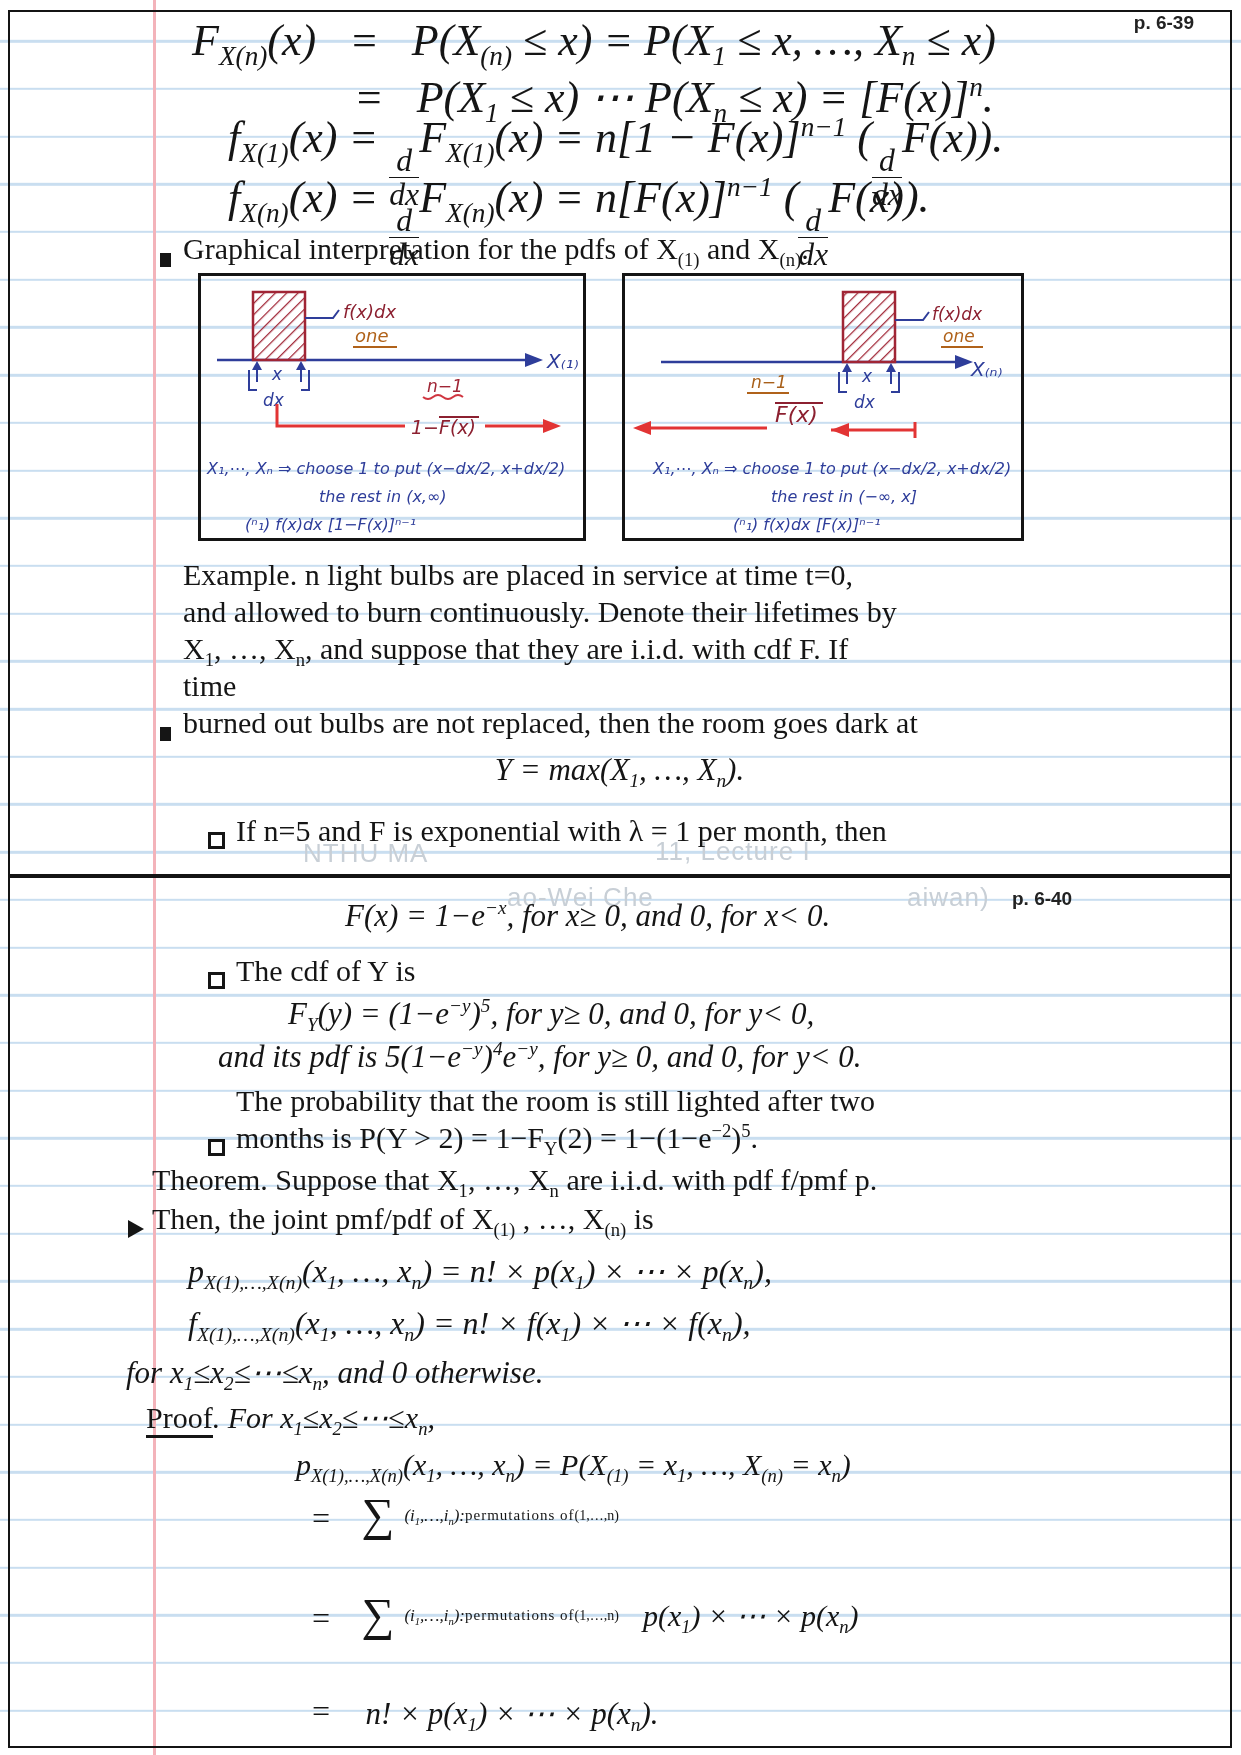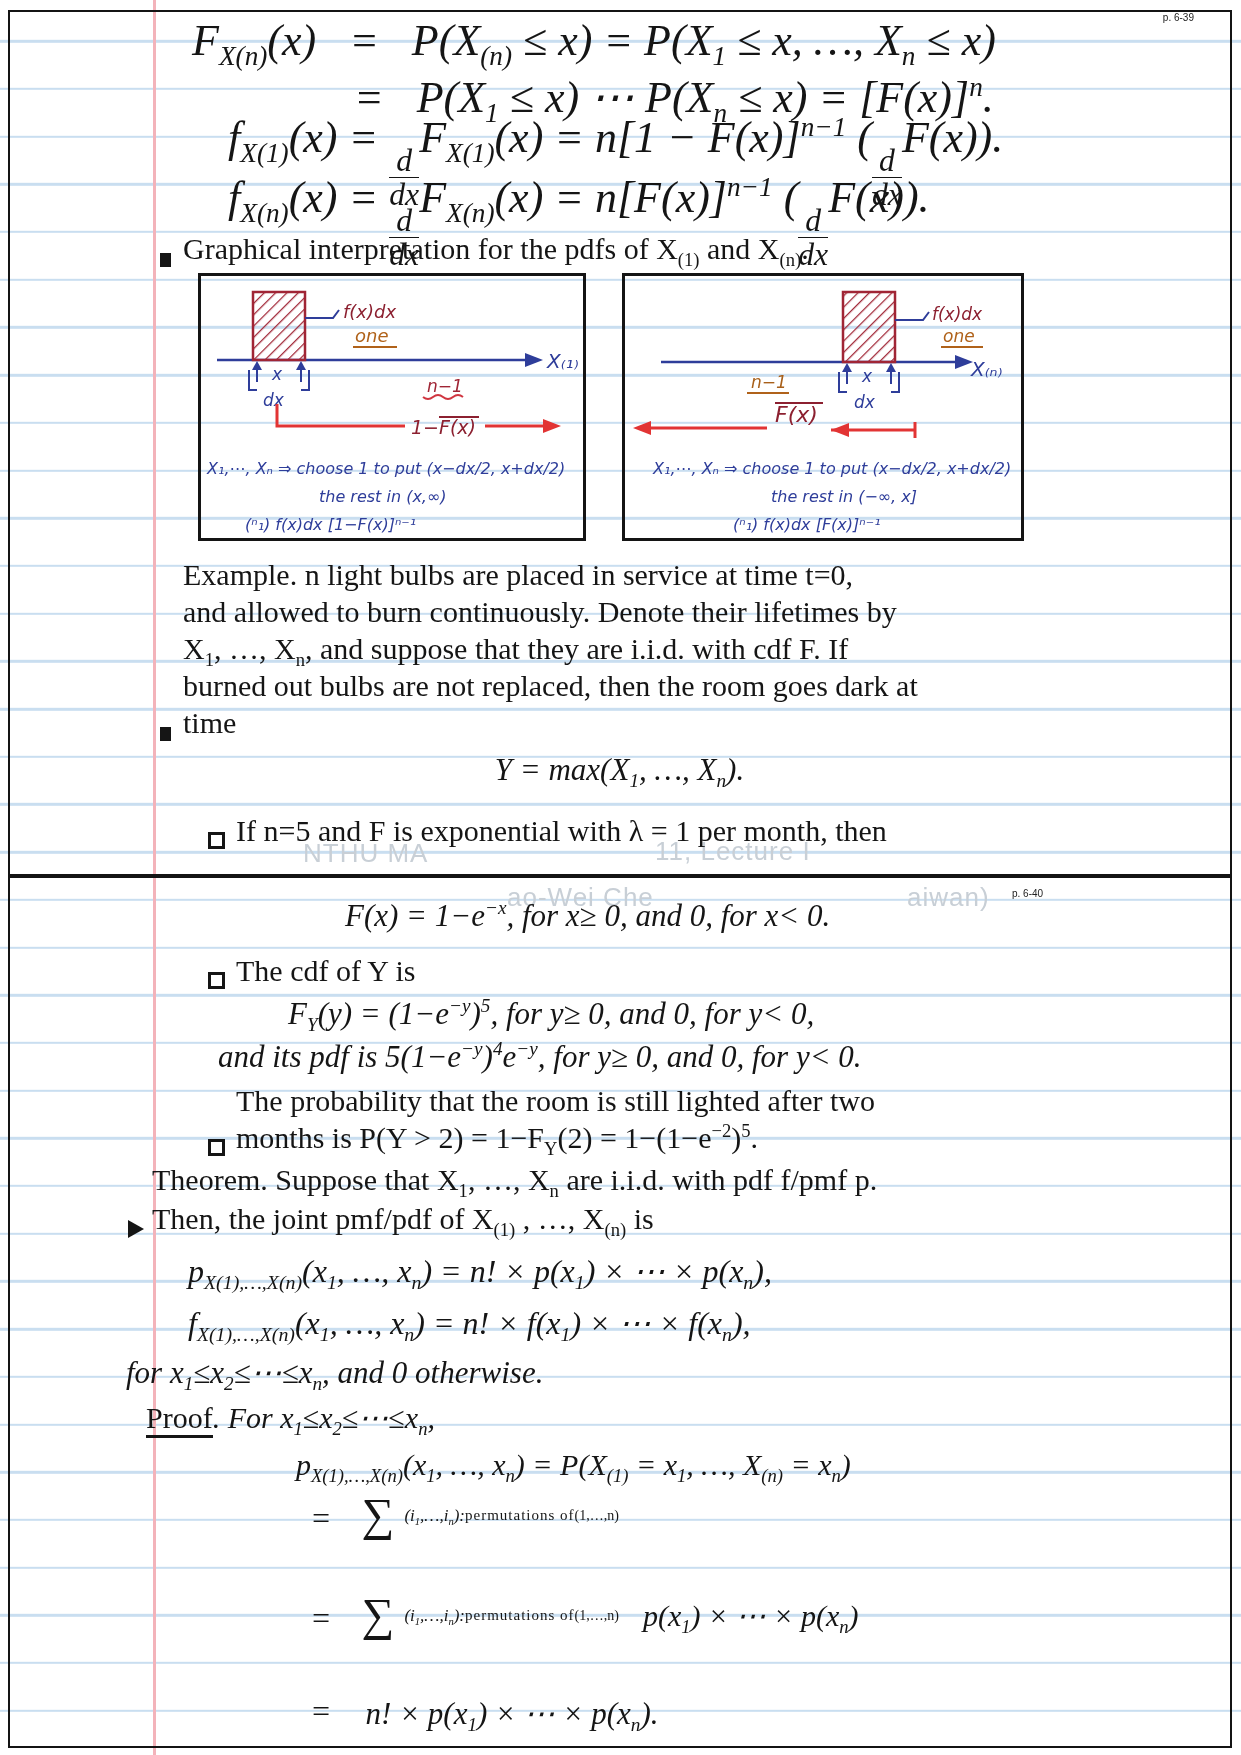--- a/index.html
+++ b/index.html
@@ -9,21 +9,21 @@
     background-color:#ffffff;
     background-image:
       linear-gradient(to right, transparent 0px, transparent 153px, #f3b3ba 153px, #f3b3ba 156px, transparent 156px),
       repeating-linear-gradient(to bottom, transparent 0px, transparent 45.2px, #c9def0 45.2px, #c9def0 47.7px);
     background-position:0 0, 0 -5.2px;
   }
   .slide{position:absolute;left:8px;width:1224px;border:2.5px solid #141414;box-sizing:border-box;}
   .slide1{top:10px;height:866px;}
   .slide2{top:876px;height:872px;padding-left:46px;}
   .abs{position:absolute;}
-  .pagenum{position:absolute;font-family:"Liberation Sans","DejaVu Sans",sans-serif;font-weight:normal;font-size:10px;color:#222;}
+  .pagenum{position:absolute;font-family:"Liberation Sans","DejaVu Sans",sans-serif;font-weight:bold;font-size:19px;color:#222;}
   .wm{position:absolute;font-family:"Liberation Sans","DejaVu Sans",sans-serif;font-size:26px;color:#c8cfd6;letter-spacing:1px;}
   .eq{position:absolute;white-space:pre;font-style:italic;font-size:44px;line-height:1.2;}
   .eq2{position:absolute;white-space:pre;font-style:italic;font-size:31px;line-height:1.2;}
   .mathline{position:absolute;white-space:pre;font-style:italic;font-size:32px;line-height:1.2;}
   .prose{font-style:normal;font-size:30px;line-height:37px;}
   .bullet-row{position:absolute;display:flex;align-items:flex-end;}
   .b-solid{flex:0 0 auto;width:11px;height:14px;background:#151515;margin:10px 12px 0 0;}
   .b-open{flex:0 0 auto;width:11px;height:11px;border:3px solid #151515;margin:9px 11px 0 0;}
   .b-arrow{flex:0 0 auto;width:0;height:0;border-top:9px solid transparent;border-bottom:9px solid transparent;border-left:16px solid #151515;margin:9px 8px 0 0;}
   .center{position:absolute;left:0;width:1219px;text-align:center;}
@@ -136,22 +136,22 @@
         <text class="hw" x="108" y="254" font-size="16" fill="#2e3d9a">(ⁿ₁) f(x)dx [F(x)]ⁿ⁻¹</text>
       </svg>
     </div>
 
     <div class="bullet-row" style="left:150px;top:544px">
       <span class="b-solid"></span>
       <div class="prose" style="width:880px">
         <div>Example. n light bulbs are placed in service at time t=0,</div>
         <div>and allowed to burn continuously. Denote their lifetimes by</div>
         <div>X<sub>1</sub>, …, X<sub>n</sub>, and suppose that they are i.i.d. with cdf F. If</div>
+        <div>time</div>
         <div>burned out bulbs are not replaced, then the room goes dark at</div>
-        <div>time</div>
       </div>
     </div>
 
     <div class="center" style="top:740px;font-style:italic;font-size:31px">Y = max(X<sub>1</sub>, …, X<sub>n</sub>).</div>
 
     <div class="bullet-row" style="left:198px;top:800px">
       <span class="b-open"></span>
       <span class="prose">If n=5 and F is exponential with λ = 1 per month, then</span>
     </div>
   </section>

